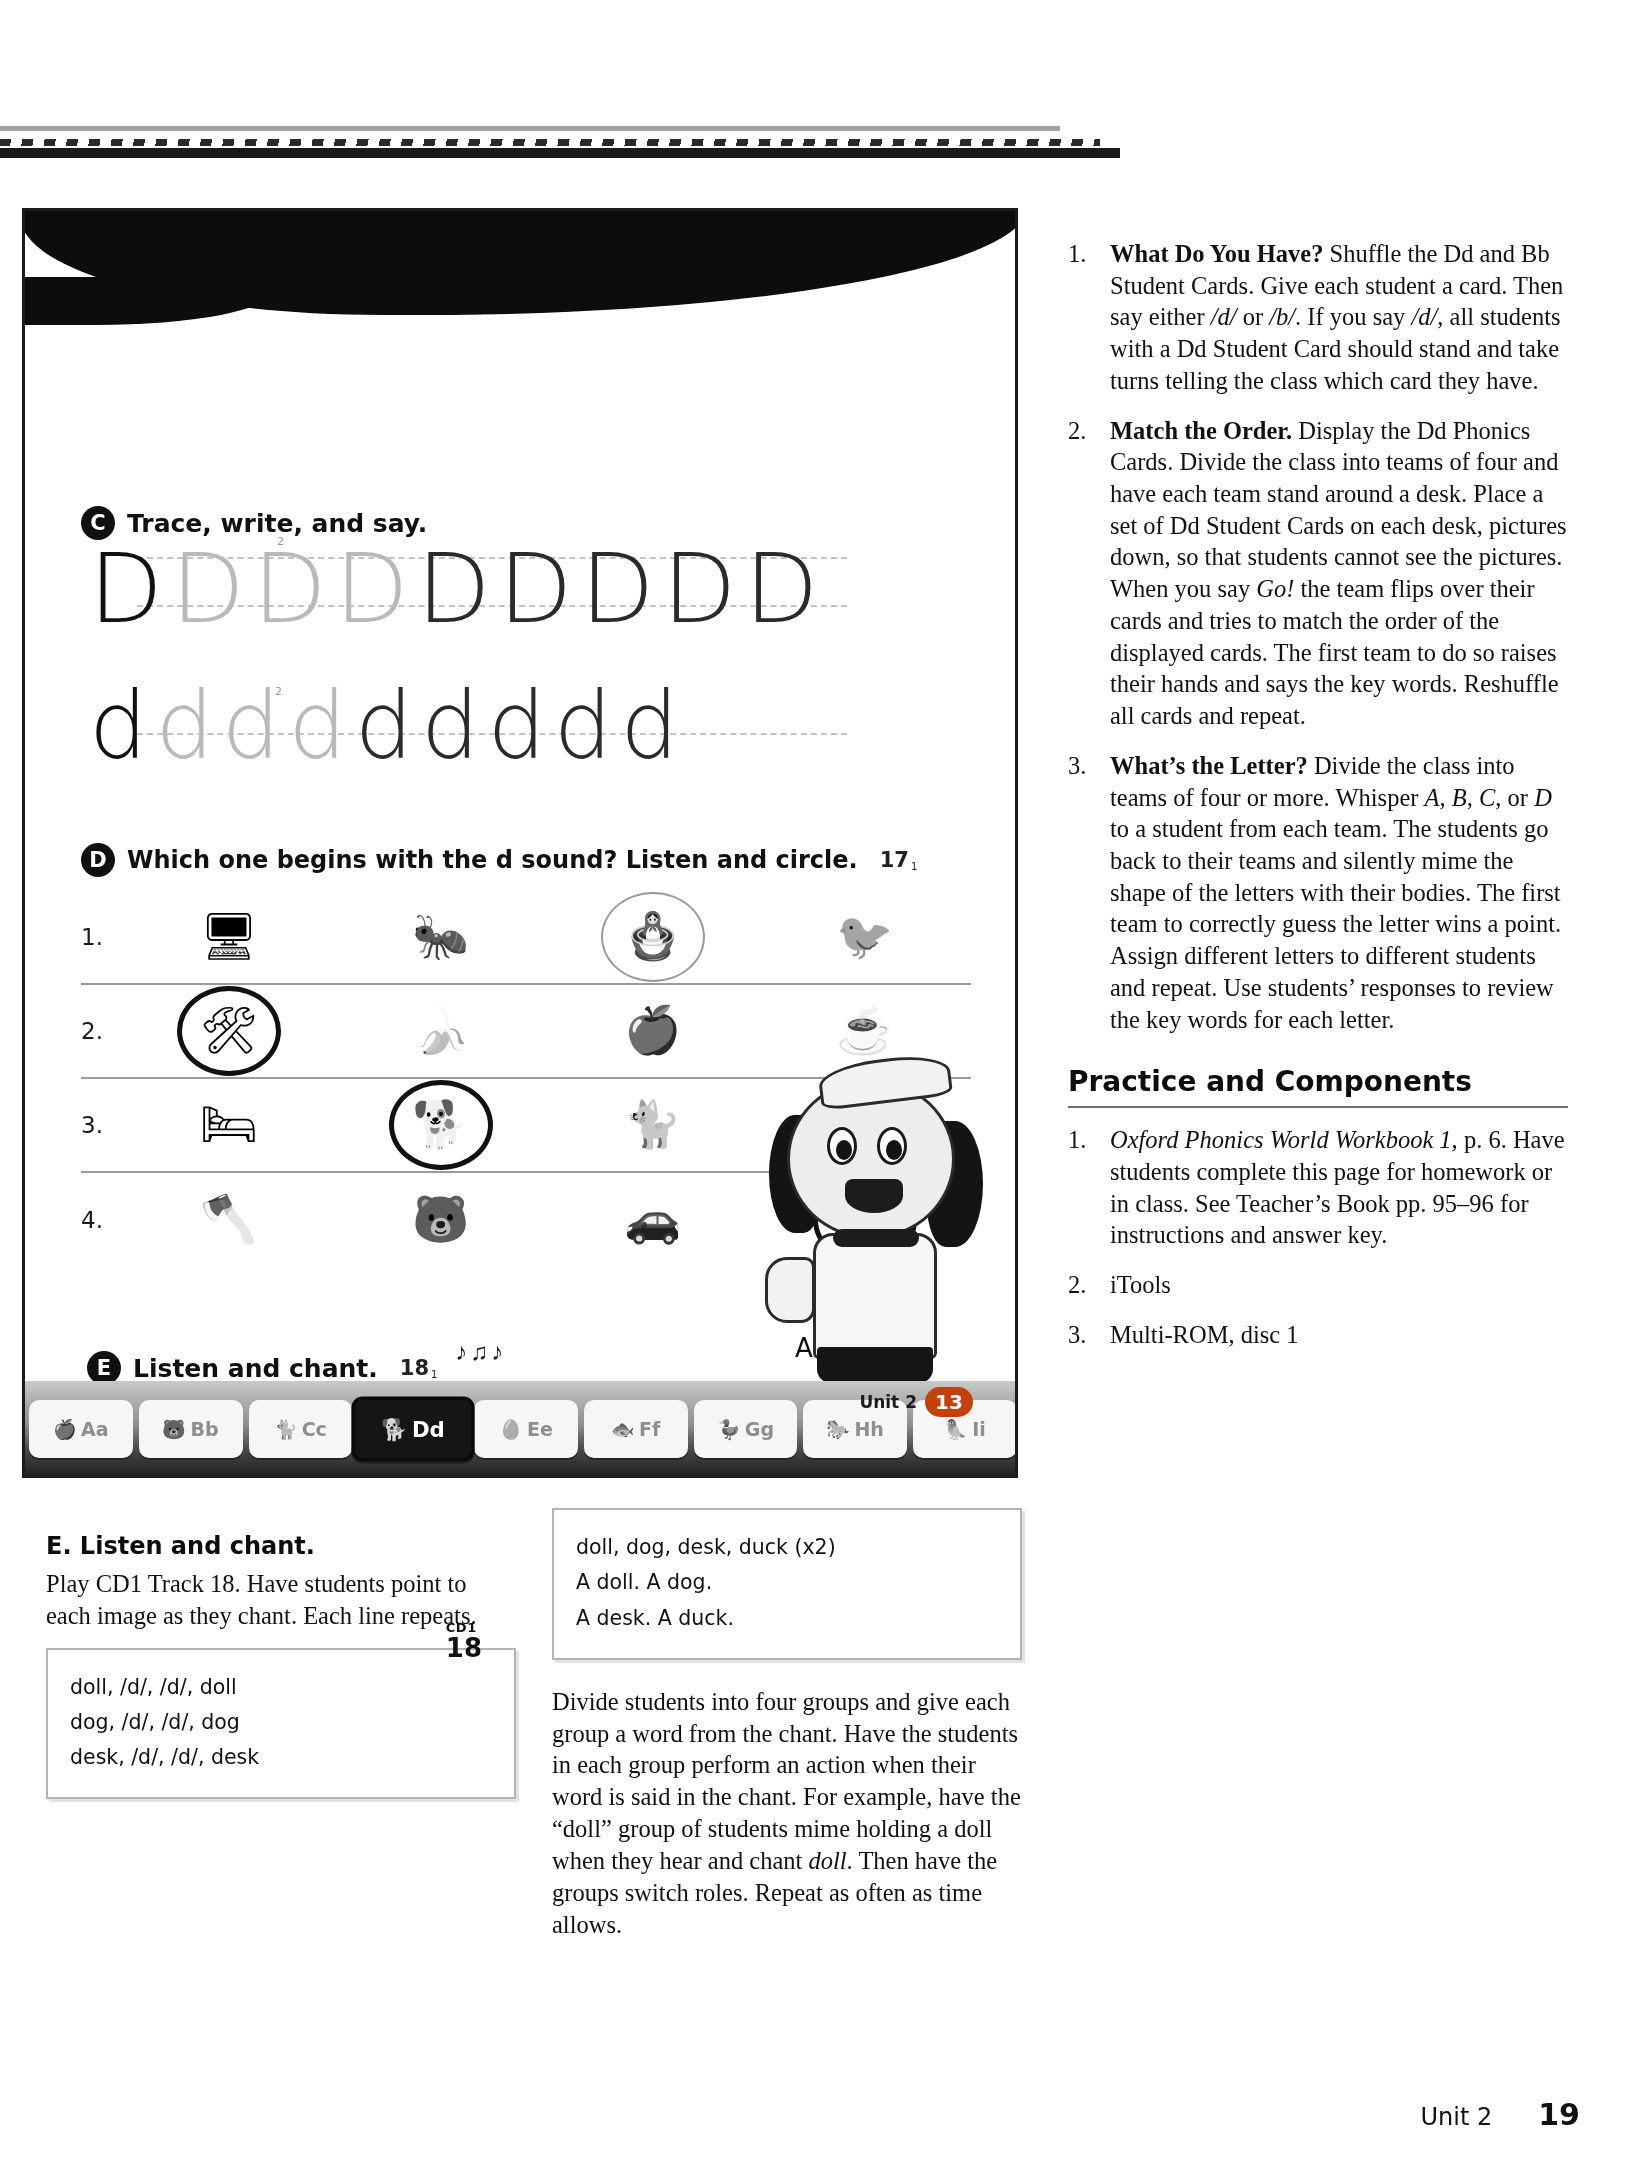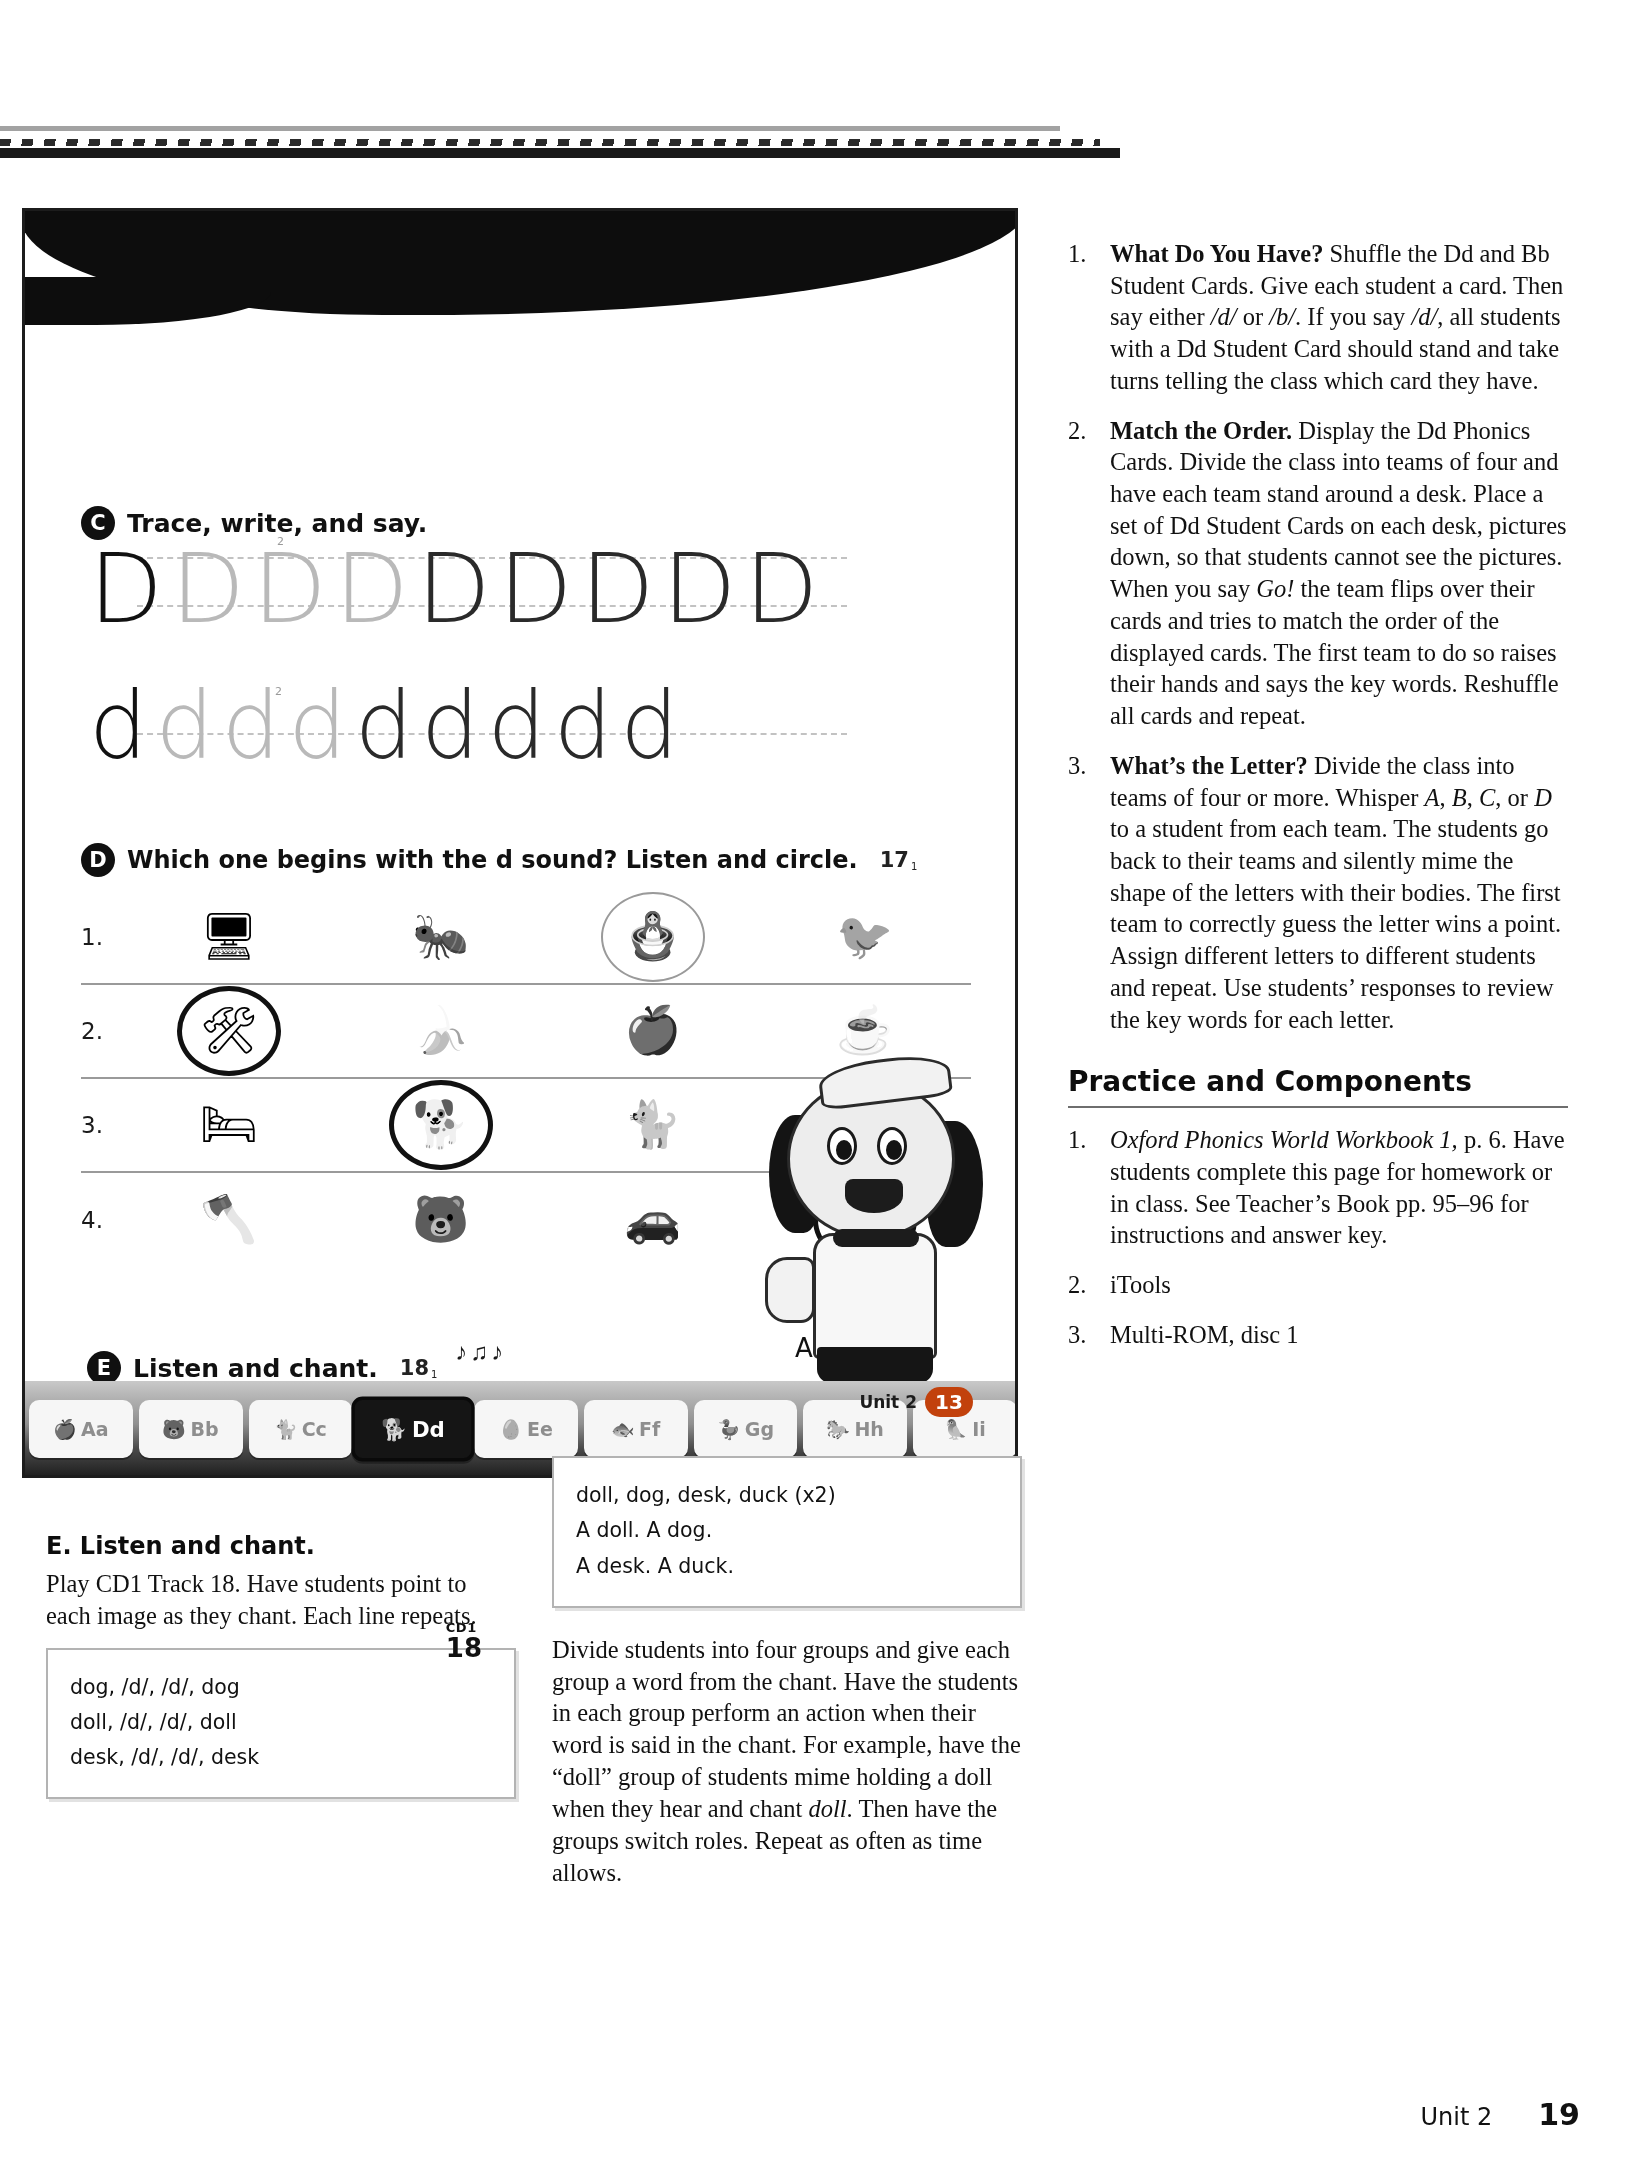--- a/index.html
+++ b/index.html
@@ -301,21 +301,21 @@
     transform: scale(1.12);
     z-index: 2;
     border: 3px solid #0a0a0a;
   }
 
   
   .col-left {
     position: absolute; left: 46px; top: 1508px; width: 470px;
   }
   .col-mid {
-    position: absolute; left: 552px; top: 1456px; width: 470px;
+    position: absolute; left: 552px; top: 1508px; width: 470px;
   }
   .body-p {
     font-family: "Liberation Serif", serif;
     font-size: 24.5px;
     line-height: 1.30;
     color: #111;
     margin-bottom: 16px;
   }
   .sec-head {
     font-family: "DejaVu Sans", sans-serif;
@@ -597,22 +597,22 @@
 </div>
 
 <div class="col-left">
   <div class="sec-head">E.  Listen and chant.</div>
   <div class="body-p">Play CD1 Track 18. Have students point to each image as they chant. Each line repeats.</div>
   <div class="script-box">
     <div class="cd-badge">
       <div class="cd">CD1</div>
       <div class="num">18</div>
     </div>
+    <div class="line">doll, /d/, /d/, doll</div>
     <div class="line">dog, /d/, /d/, dog</div>
-    <div class="line">doll, /d/, /d/, doll</div>
     <div class="line">desk, /d/, /d/, desk</div>
   </div>
 </div>
 
 <div class="col-mid">
   <div class="script-box" style="margin-bottom:26px;">
     <div class="line">doll, dog, desk, duck (x2)</div>
     <div class="line">A doll. A dog.</div>
     <div class="line">A desk. A duck.</div>
   </div>

